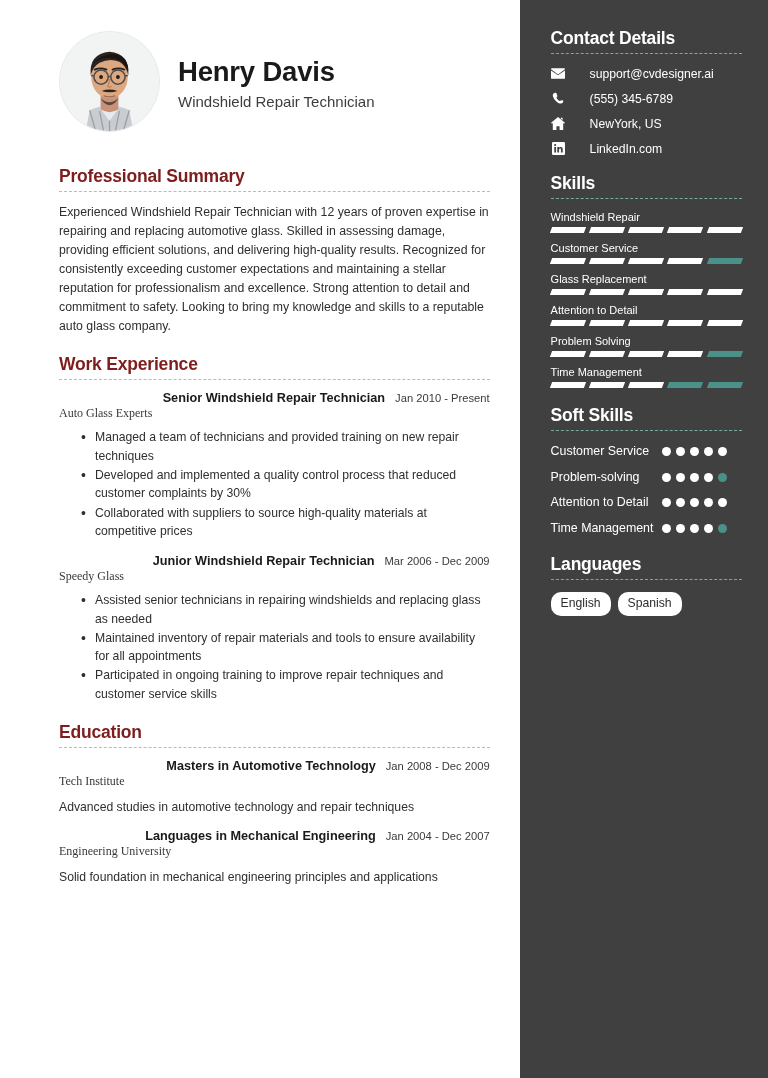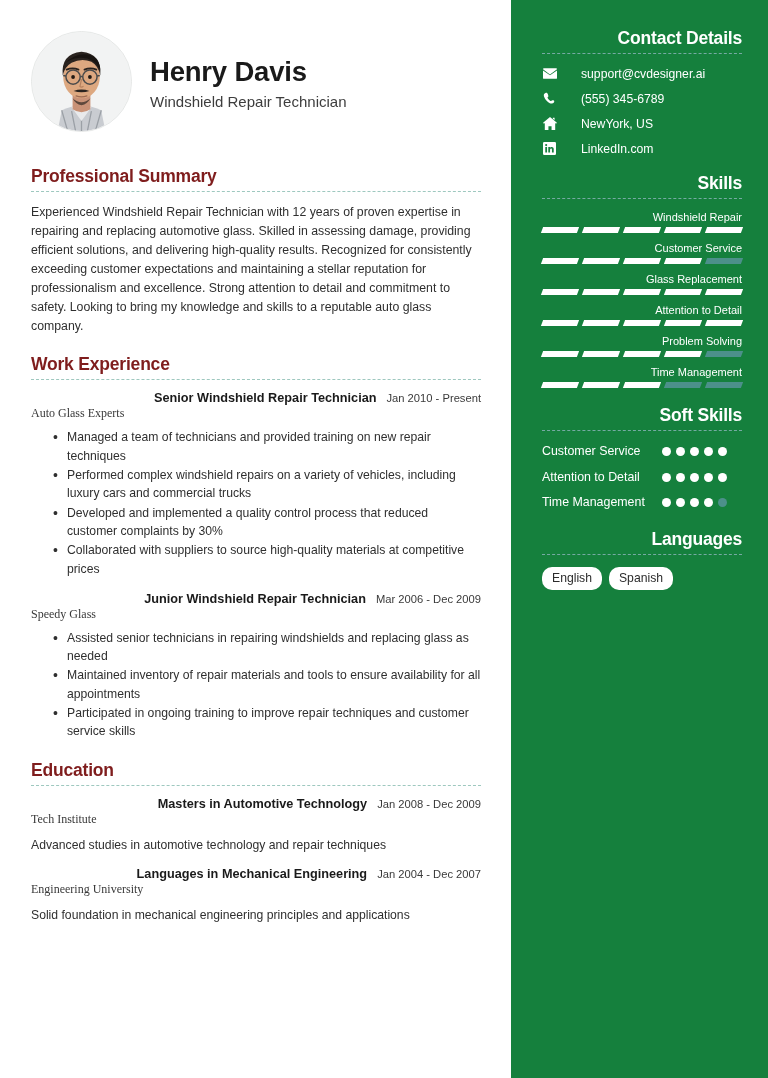--- a/index.html
+++ b/index.html
@@ -18,20 +18,21 @@
     width: 768px;
     height: 1078px;
     background: #ffffff;
   }
 
   
   .main-col {
     width: 511px;
     padding: 31px 30px 0 31px;
     background: #ffffff;
+    margin-left: 28px;
   }
 
   .header-row {
     display: flex;
     align-items: center;
     gap: 18px;
     margin-bottom: 34px;
   }
 
   .avatar {
@@ -131,24 +132,23 @@
   .edu-desc {
     font-size: 12.2px;
     color: #2f2f2f;
     margin-top: 9px;
     line-height: 1.5;
   }
 
   
   .sidebar {
     width: 257px;
-    background: #15803d;
+    background: #404040;
     padding: 28px 26px 0 31px;
     color: #ffffff;
-    text-align: right;
   }
 
   .side-section { margin-bottom: 17px; }
 
   .side-heading {
     font-size: 17.5px;
     font-weight: bold;
     color: #ffffff;
     letter-spacing: -0.2px;
     padding-bottom: 4px;
@@ -311,21 +311,20 @@
       <div class="heading-rule"></div>
 
       <div class="exp-block">
         <div class="entry-top">
           <div class="entry-title">Senior Windshield Repair Technician</div>
           <div class="entry-date">Jan 2010 - Present</div>
         </div>
         <div class="entry-org">Auto Glass Experts</div>
         <ul class="bullets">
           <li>Managed a team of technicians and provided training on new repair techniques</li>
-          <li>Performed complex windshield repairs on a variety of vehicles, including luxury cars and commercial trucks</li>
           <li>Developed and implemented a quality control process that reduced customer complaints by 30%</li>
           <li>Collaborated with suppliers to source high-quality materials at competitive prices</li>
         </ul>
       </div>
 
       <div class="exp-block">
         <div class="entry-top">
           <div class="entry-title">Junior Windshield Repair Technician</div>
           <div class="entry-date">Mar 2006 - Dec 2009</div>
         </div>
@@ -487,20 +486,30 @@
           <div class="soft-name">Customer Service</div>
           <div class="dots">
               <span class="dot on"></span>
               <span class="dot on"></span>
               <span class="dot on"></span>
               <span class="dot on"></span>
               <span class="dot on"></span>
             </div>
         </div>
         <div class="soft-row">
+          <div class="soft-name">Problem-solving</div>
+          <div class="dots">
+              <span class="dot on"></span>
+              <span class="dot on"></span>
+              <span class="dot on"></span>
+              <span class="dot on"></span>
+              <span class="dot"></span>
+            </div>
+        </div>
+        <div class="soft-row">
           <div class="soft-name">Attention to Detail</div>
           <div class="dots">
               <span class="dot on"></span>
               <span class="dot on"></span>
               <span class="dot on"></span>
               <span class="dot on"></span>
               <span class="dot on"></span>
             </div>
         </div>
         <div class="soft-row">

